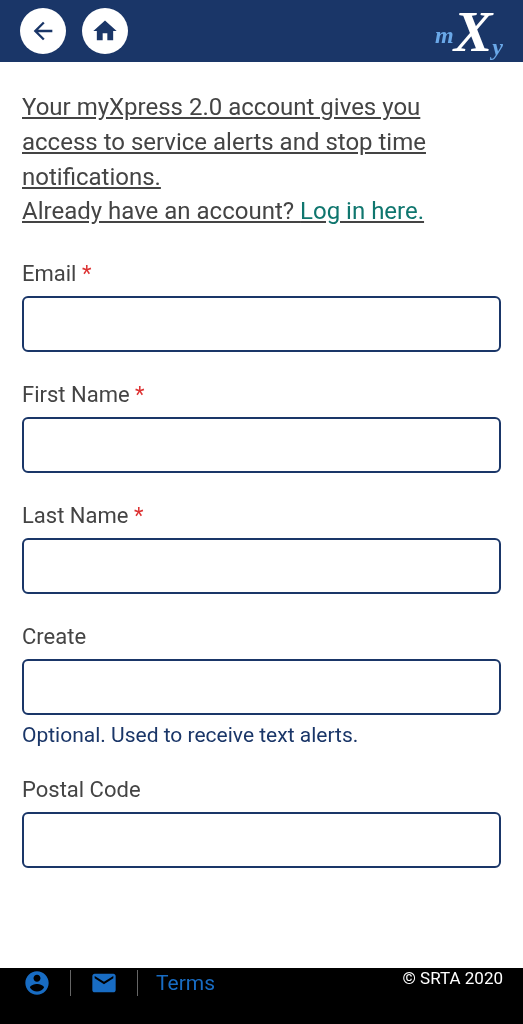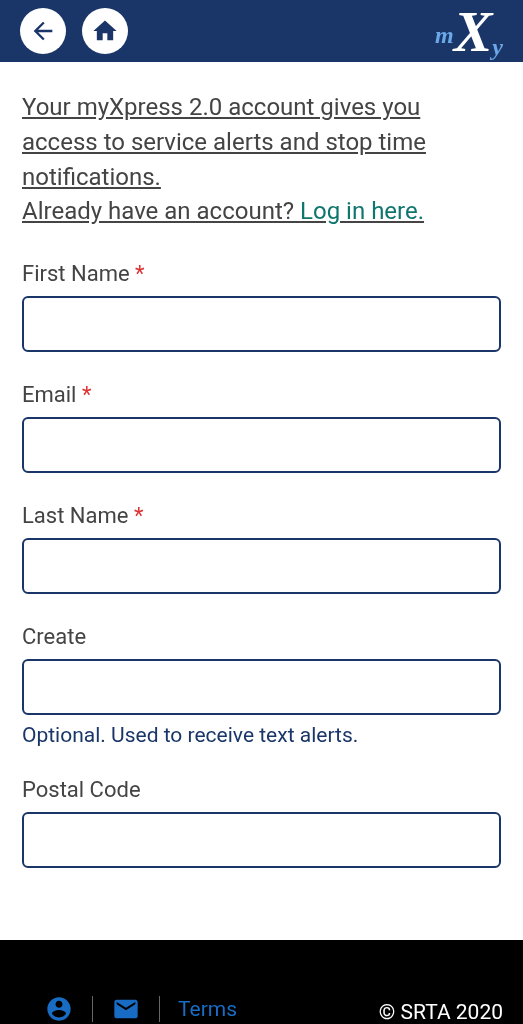--- a/index.html
+++ b/index.html
@@ -14,27 +14,27 @@
     .logo .y { font-size: 24px; color: #6aa8e8; font-style: italic; vertical-align: -4px; }
     .content { flex: 1; padding: 28px 22px 0 22px; overflow: hidden; }
     h1 { font-size: 38px; font-weight: 400; color: #2b2b2b; margin-bottom: 24px; letter-spacing: -0.5px; }
     .intro { font-size: 24px; line-height: 1.45; color: #444; margin-bottom: 32px; text-decoration: underline; }
     .intro a { color: #0f766e; text-decoration: none; }
     .field { margin-bottom: 30px; }
     .field label { display: block; font-size: 22px; color: #444; margin-bottom: 10px; }
     .req { color: #d33; }
     .field input { width: 100%; height: 56px; border: 2px solid #1a3668; border-radius: 6px; font-size: 20px; padding: 0 12px; background: #fff; }
     .hint { font-size: 21px; color: #1a3668; margin-top: 8px; }
-    .footer { background: #000; height: 84px; display: flex; align-items: flex-end; justify-content: space-between; padding: 0 20px 0 44px; }
+    .footer { background: #000; height: 56px; display: flex; align-items: flex-start; justify-content: space-between; padding: 0 20px 0 22px; }
     .footer-left { display: flex; align-items: center; gap: 18px; }
     .footer-icon { width: 30px; height: 30px; display: flex; align-items: center; justify-content: center; cursor: pointer; }
     .footer-icon svg { width: 28px; height: 28px; fill: #186cc3; }
     .footer-sep { width: 1px; height: 26px; background: #666; }
     .footer-link { color: #186cc3; font-size: 21px; text-decoration: none; }
-    .copyright { color: #fff; font-size: 21px; }
+    .copyright { color: #fff; font-size: 17px; }
   </style>
 </head>
 <body>
 
 <div class="header">
   <div class="header-left">
     <div class="icon-btn">
       <svg viewBox="0 0 24 24">
           <path d="M20 11H7.83l5.59-5.59L12 4l-8 8 8 8 1.41-1.41L7.83 13H20v-2z"></path>
         </svg>
@@ -50,26 +50,26 @@
   </div>
 </div>
 
 <div class="content">
   <p class="intro">
     <span>Your myXpress 2.0 account gives you access to service alerts and stop time notifications.</span><br>
     <span>Already have an account? </span><a href="#">Log in here.</a>
   </p>
 
   <div class="field">
-    <label><span>First Name</span> <span class="req">*</span></label>
+    <label><span>Email</span> <span class="req">*</span></label>
     <input type="text" style="">
   </div>
 
   <div class="field">
-    <label><span>Email</span> <span class="req">*</span></label>
+    <label><span>First Name</span> <span class="req">*</span></label>
     <input type="text" style="">
   </div>
 
   <div class="field">
     <label><span>Last Name</span> <span class="req">*</span></label>
     <input type="text" style="">
   </div>
 
   <div class="field">
     <label>Create</label>

